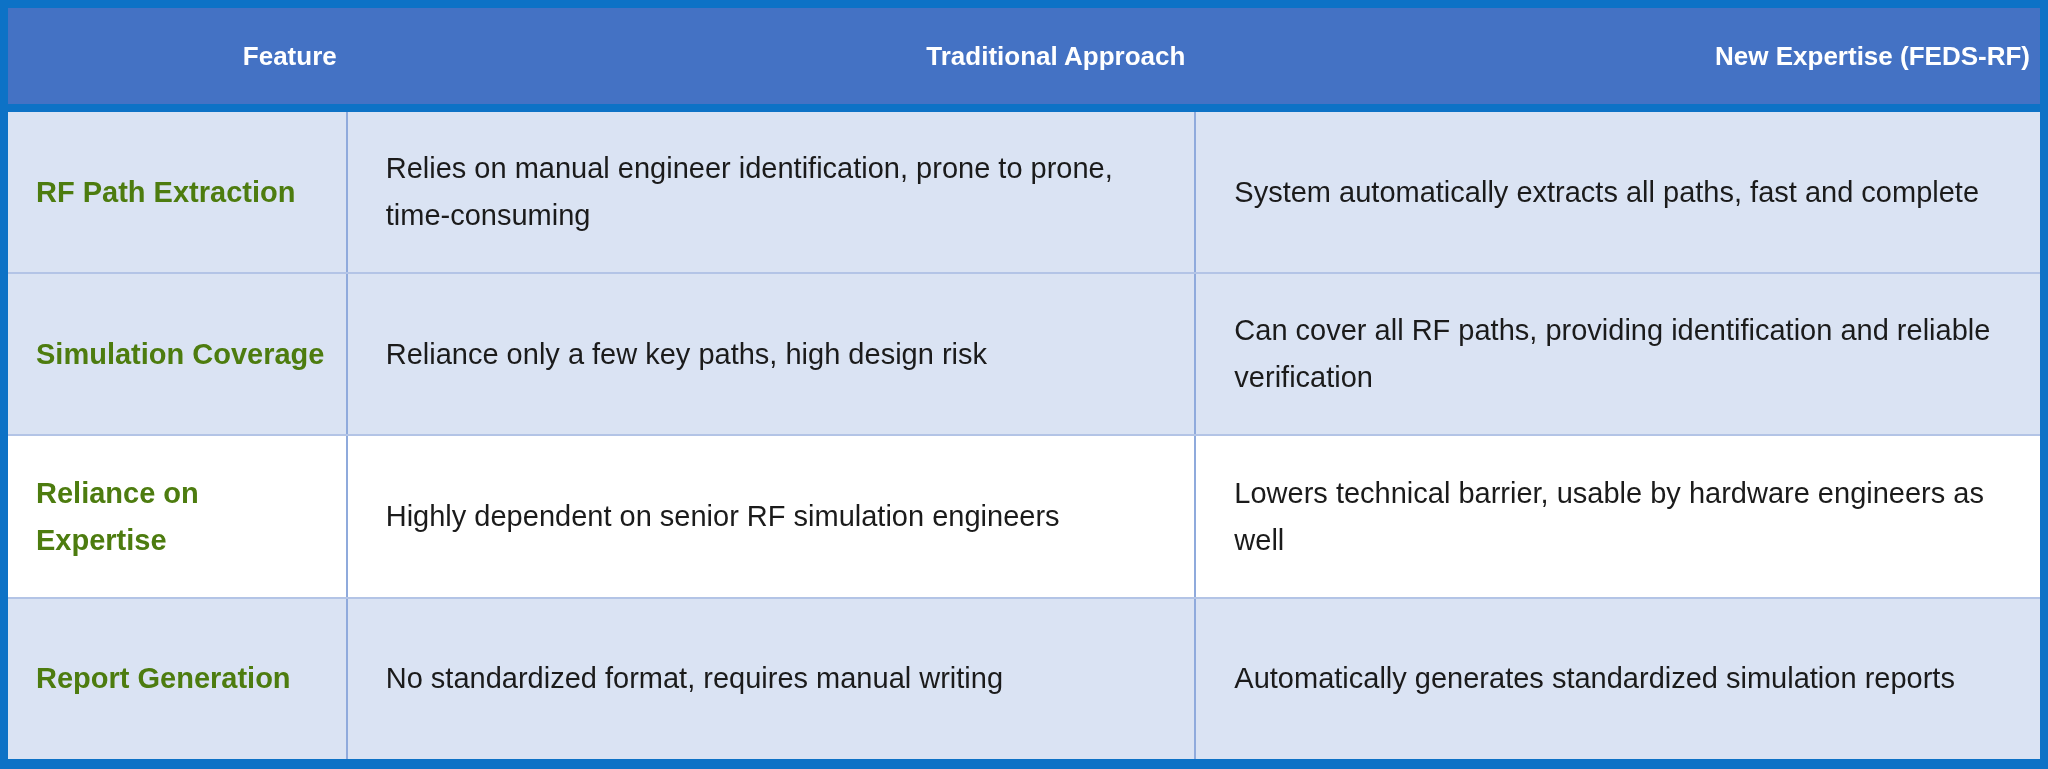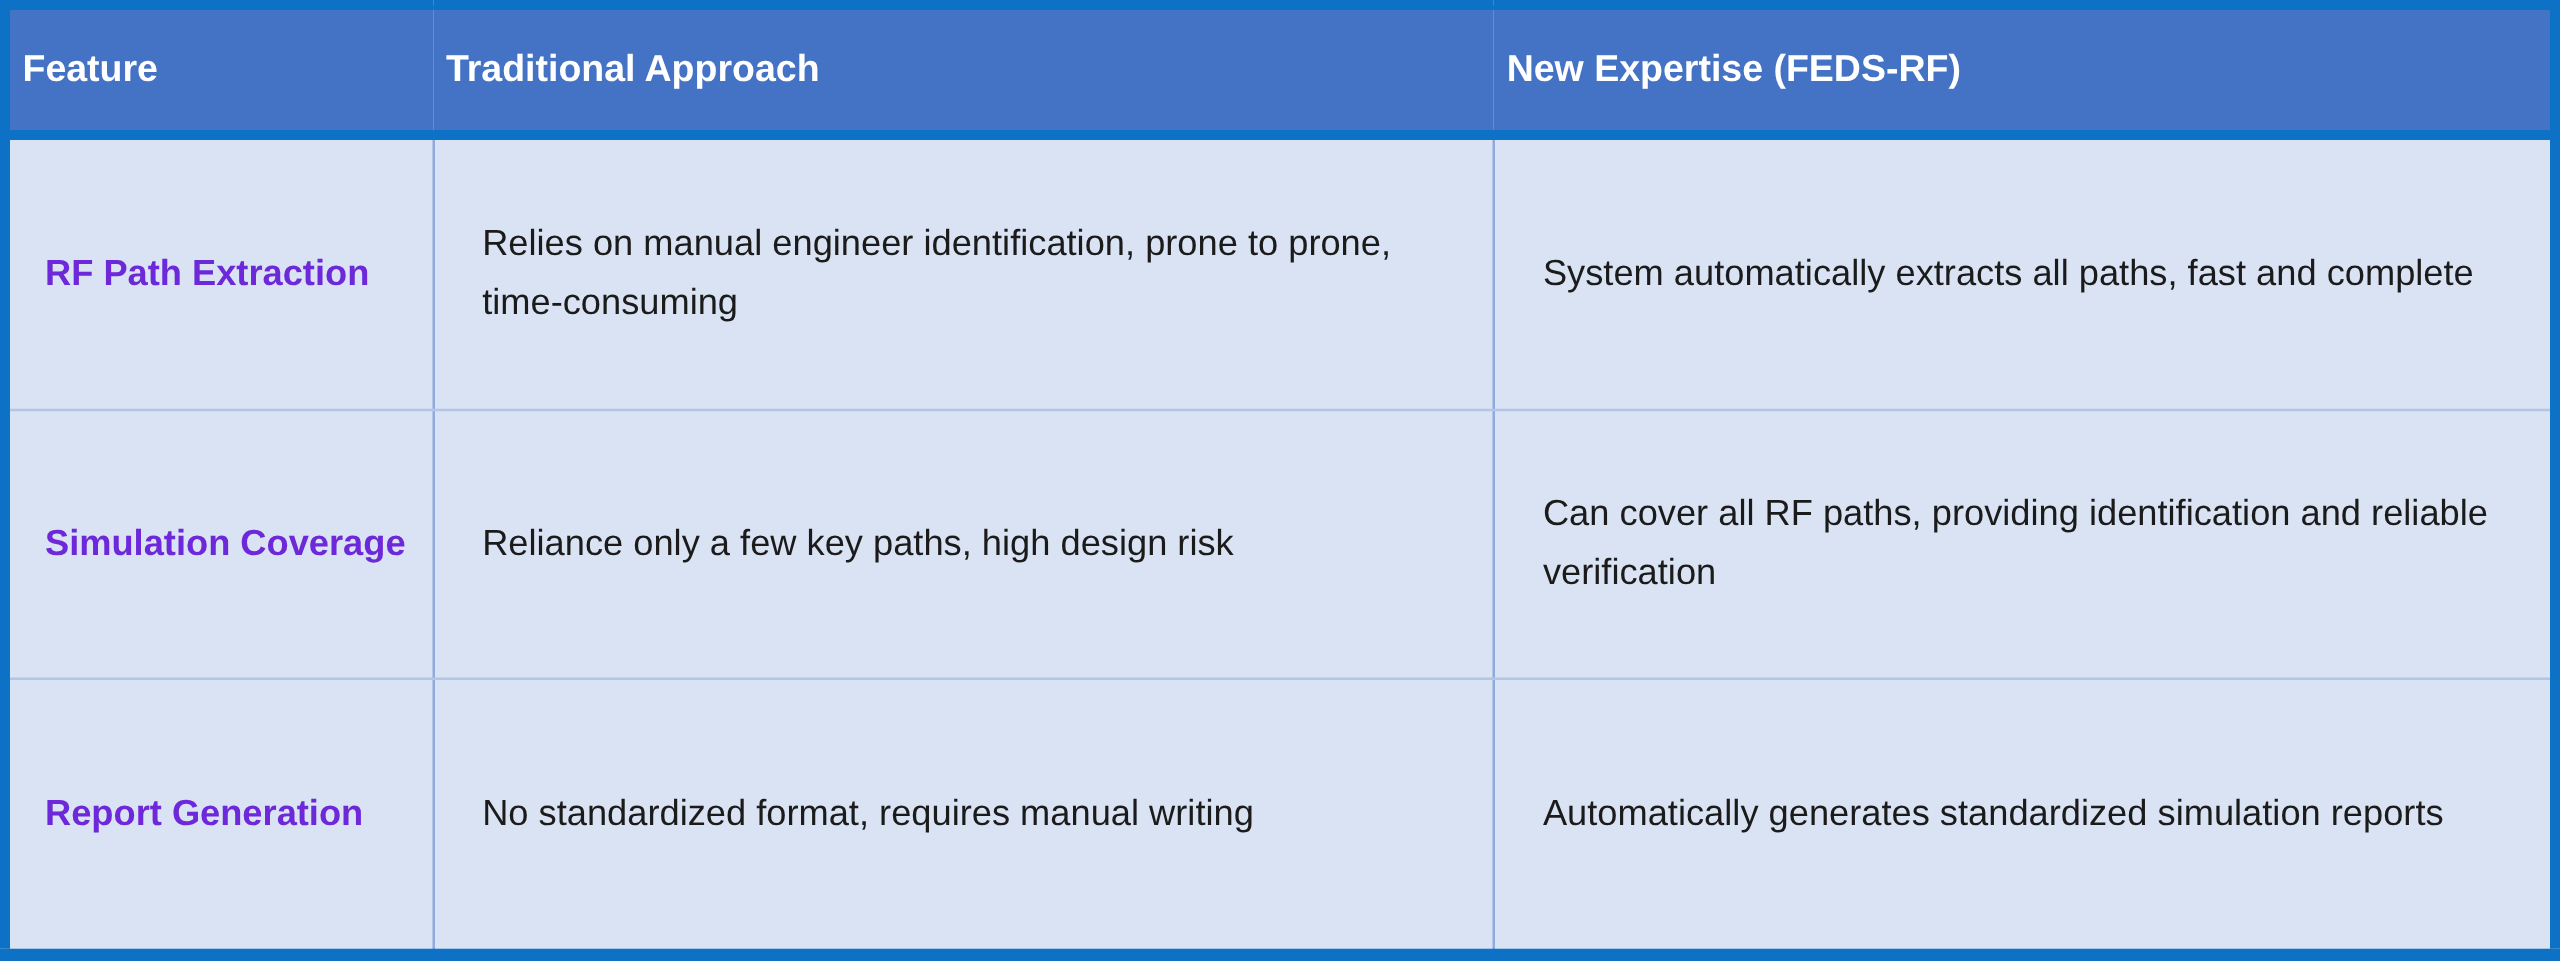--- a/index.html
+++ b/index.html
@@ -27,22 +27,22 @@
   }
 
   col.c-feature     { width: 16.8%; }
   col.c-traditional { width: 41.6%; }
   col.c-new         { width: 41.6%; }
 
   thead th {
     background: #4472c4;
     color: #ffffff;
     font-weight: bold;
-    font-size: 30px;
-    text-align: left;
+    font-size: 26px;
+    text-align: right;
     vertical-align: middle;
     height: 96px;
     border-bottom: 8px solid #0d72c6;
     padding: 0 10px;
   }
 
   tbody td {
     font-size: 29px;
     color: #1b1b1b;
     vertical-align: middle;
@@ -51,21 +51,21 @@
     border-left: 2px solid #8faadc;
     border-right: 2px solid #8faadc;
     border-top: 2px solid #b3c4e6;
     border-bottom: 2px solid #b3c4e6;
     height: 127px;
     background: #ffffff;
   }
 
   tbody td.feature-col {
     font-weight: bold;
-    color: #6d28d9;
+    color: #4d7c0f;
     padding-left: 28px;
     padding-right: 20px;
   }
 
   tbody tr.shaded td {
     background: #dae3f3;
   }
 </style>
 </head>
 <body>
@@ -87,19 +87,24 @@
     <tr class="shaded">
       <td class="feature-col">RF Path Extraction</td>
       <td>Relies on manual engineer identification, prone to prone, time-consuming</td>
       <td>System automatically extracts all paths, fast and complete</td>
     </tr>
     <tr class="shaded">
       <td class="feature-col">Simulation Coverage</td>
       <td>Reliance only a few key paths, high design risk</td>
       <td>Can cover all RF paths, providing identification and reliable verification</td>
     </tr>
+    <tr>
+      <td class="feature-col">Reliance on Expertise</td>
+      <td>Highly dependent on senior RF simulation engineers</td>
+      <td>Lowers technical barrier, usable by hardware engineers as well</td>
+    </tr>
     <tr class="shaded">
       <td class="feature-col">Report Generation</td>
       <td>No standardized format, requires manual writing</td>
       <td>Automatically generates standardized simulation reports</td>
     </tr>
   </tbody>
 </table>
 
 </body></html>

